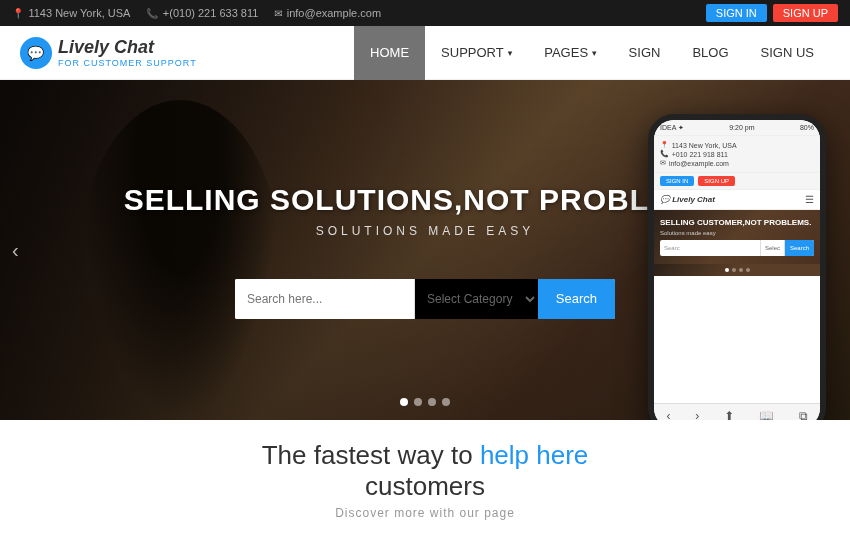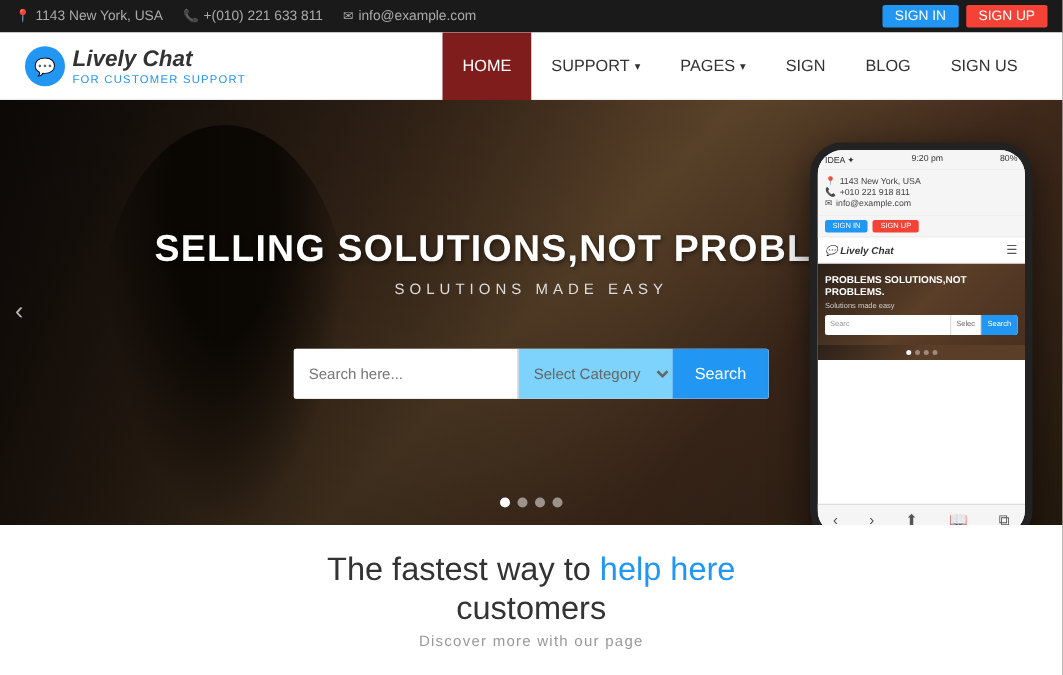--- a/index.html
+++ b/index.html
@@ -75,21 +75,21 @@
       display: flex;
       align-items: center;
       font-size: 13px;
       color: #333;
       cursor: pointer;
       text-decoration: none;
       font-weight: 500;
       position: relative;
     }
     .nav-link.active {
-      background: #7f1d1d;
+      background: #737373;
       color: #fff;
     }
     .nav-link .caret { font-size: 9px; margin-left: 4px; }
 
     
     .hero {
       position: relative;
       width: 100%;
       height: 340px;
       overflow: hidden;
@@ -170,21 +170,21 @@
       flex: 1;
       height: 100%;
     }
     .hero-search select {
       border: none;
       border-left: 1px solid #ddd;
       outline: none;
       padding: 0 8px;
       font-size: 12px;
       color: #666;
-      background: #7dd3fc;
+      background: #000000;
       height: 100%;
       width: 130px;
     }
     .hero-search-btn {
       background: #2196f3;
       color: #fff;
       border: none;
       padding: 0 18px;
       height: 100%;
       font-size: 13px;
@@ -479,21 +479,21 @@
         <button class="phone-btn-signin">SIGN IN</button>
         <button class="phone-btn-signup">SIGN UP</button>
       </div>
       <div class="phone-nav">
         <div class="phone-logo">
           💬 <span>Lively Chat</span>
         </div>
         <div class="phone-menu-icon">☰</div>
       </div>
       <div class="phone-hero">
-        <div class="phone-hero-title">PROBLEMS SOLUTIONS,NOT PROBLEMS.</div>
+        <div class="phone-hero-title">SELLING CUSTOMER,NOT PROBLEMS.</div>
         <div class="phone-hero-sub">Solutions made easy</div>
         <div class="phone-search-bar">
           <div class="phone-search-input">Searc</div>
           <div class="phone-search-select">Selec</div>
           <div class="phone-search-btn">Search</div>
         </div>
       </div>
       <div class="phone-dots">
         <div class="phone-dot active"></div>
         <div class="phone-dot"></div>

